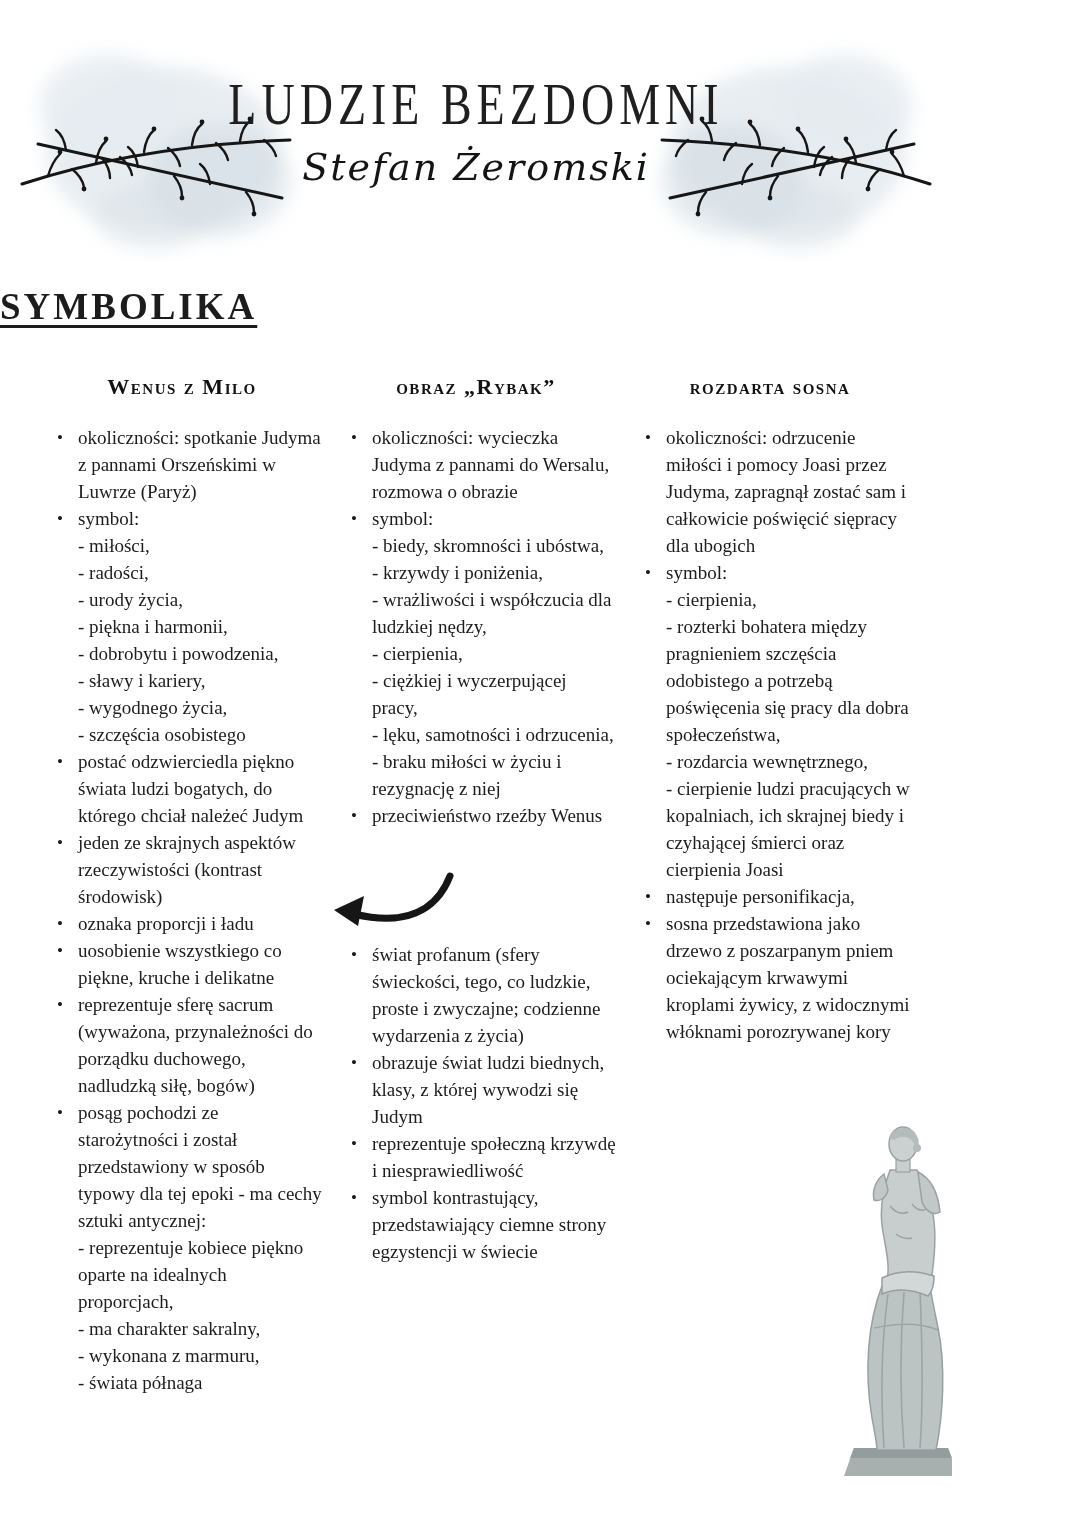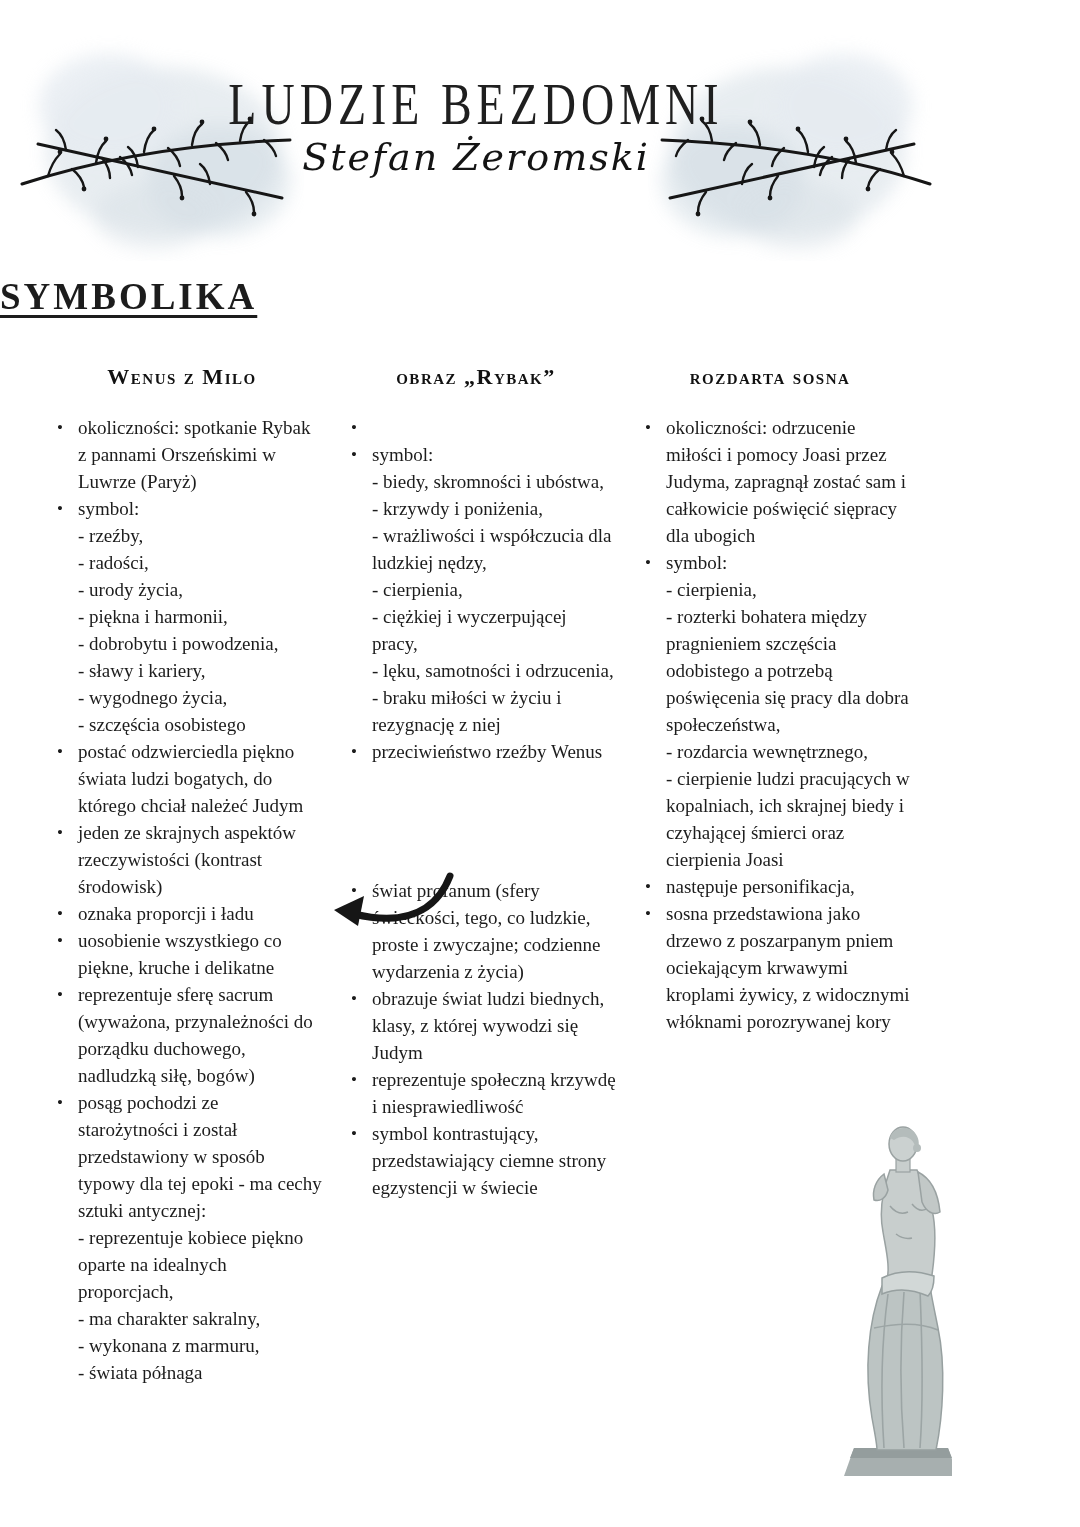--- a/index.html
+++ b/index.html
@@ -18,21 +18,21 @@
     font-family:"Liberation Serif", serif;
     font-size:46px;
     font-weight:400;
     letter-spacing:5px;
     transform:scaleY(1.28);
     transform-origin:center;
     color:#1f1f1f;
     white-space:nowrap;
   }
   .sub-title{
-    margin-top:4px;
+    margin-top:14px;
     font-family:"DejaVu Serif", serif;
     font-style:italic;
     font-size:38px;
     letter-spacing:2px;
     color:#141414;
   }
   .decor{position:absolute;top:26px;width:290px;height:235px;}
   .decor-left{left:14px;}
   .decor-right{right:14px;transform:scaleX(-1);}
   
@@ -170,29 +170,29 @@
   </header>
 
   <h2 class="section-title">SYMBOLIKA</h2>
 
   <main class="columns" id="columns">
     <section class="column">
       <h3 class="col-title">Wenus z Milo</h3>
       <ul class="col-list">
           <li>
             <span class="marker">•</span>
-            <span class="txt">okoliczności: spotkanie Rybak z pannami Orszeńskimi w Luwrze (Paryż)</span>
+            <span class="txt">okoliczności: spotkanie Judyma z pannami Orszeńskimi w Luwrze (Paryż)</span>
           </li>
           <li>
             <span class="marker">•</span>
             <span class="txt">symbol:</span>
           </li>
           <li>
             <span class="marker"></span>
-            <span class="txt">- rzeźby,</span>
+            <span class="txt">- miłości,</span>
           </li>
           <li>
             <span class="marker"></span>
             <span class="txt">- radości,</span>
           </li>
           <li>
             <span class="marker"></span>
             <span class="txt">- urody życia,</span>
           </li>
           <li>
@@ -256,20 +256,21 @@
             <span class="txt">- świata półnaga</span>
           </li>
         </ul>
     </section>
 
     <section class="column">
       <h3 class="col-title">obraz „Rybak”</h3>
       <ul class="col-list">
           <li>
             <span class="marker">•</span>
+            <span class="txt">okoliczności: wycieczka Judyma z pannami do Wersalu, rozmowa o obrazie</span>
           </li>
           <li>
             <span class="marker">•</span>
             <span class="txt">symbol:</span>
           </li>
           <li>
             <span class="marker"></span>
             <span class="txt">- biedy, skromności i ubóstwa,</span>
           </li>
           <li>

